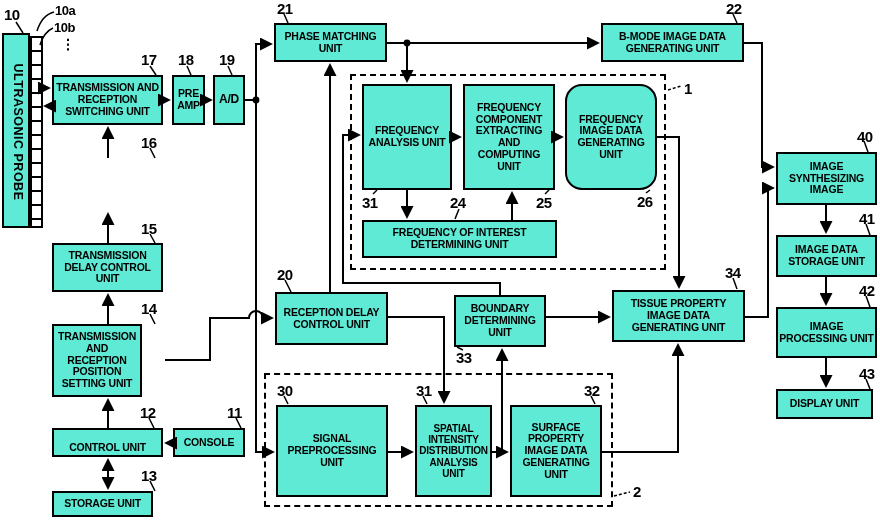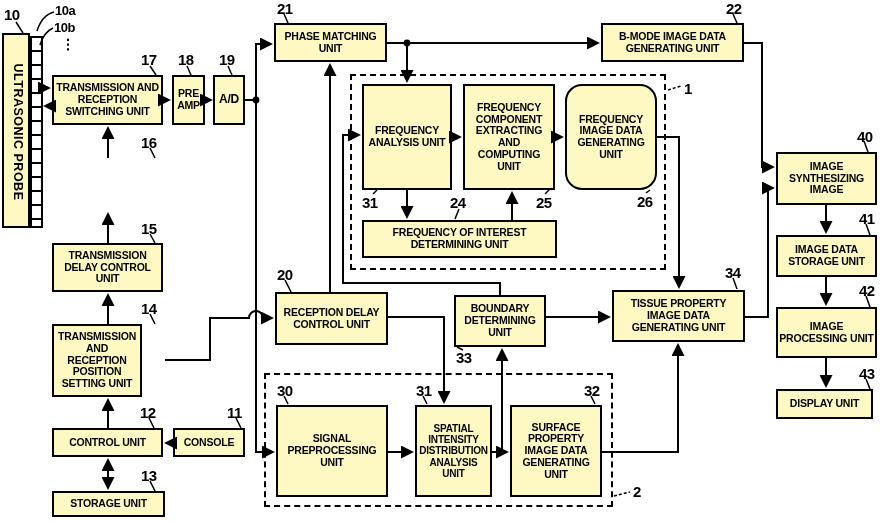--- a/index.html
+++ b/index.html
@@ -1,18 +1,18 @@
 <!DOCTYPE html>
 <html><head>
 <meta charset="utf-8">
 <style>
   html,body{margin:0;padding:0;background:#fff;}
   #canvas{position:relative;width:880px;height:523px;background:#fff;overflow:hidden;
           font-family:"Liberation Sans", sans-serif;color:#000;}
-  .box{position:absolute;border:2px solid #000;background:#fef9c3;box-sizing:border-box;
+  .box{position:absolute;border:2px solid #000;background:#5eead4;box-sizing:border-box;
        display:flex;align-items:center;justify-content:center;text-align:center;
        font-weight:700;font-size:10.5px;line-height:1.12;letter-spacing:-0.2px;padding:1px;}
   .dash{position:absolute;border:2px dashed #000;box-sizing:border-box;background:transparent;}
   .num{position:absolute;font-size:15px;font-weight:700;letter-spacing:-0.5px;}
   .smallnum{font-size:13px;}
   .vtext{position:absolute;left:-83px;top:89px;width:192px;height:16px;
          transform:rotate(90deg);transform-origin:center;text-align:center;
          font-weight:700;font-size:12.5px;letter-spacing:0.5px;white-space:nowrap;}
   .elements{position:absolute;left:30px;top:36px;width:13px;height:192px;border:2px solid #000;
             box-sizing:border-box;background:repeating-linear-gradient(to bottom,#fff 0 12px,#000 12px 14px);}
@@ -39,27 +39,27 @@
     </div>
   <div class="box" style="left:213px;top:75px;width:32px;height:50px;font-size:12px;">
       <span>A/D</span>
     </div>
   <div class="box" style="left:52px;top:243px;width:111px;height:49px;">
       <span>TRANSMISSION DELAY CONTROL UNIT</span>
     </div>
   <div class="box" style="left:52px;top:324px;width:90px;height:73px;">
       <span>TRANSMISSION AND RECEPTION POSITION SETTING UNIT</span>
     </div>
-  <div class="box" style="left:52px;top:428px;width:111px;height:29px;">
+  <div class="box" style="left:52px;top:428px;width:111px;height:29px;align-items:flex-end;">
       <span>CONTROL UNIT</span>
     </div>
   <div class="box" style="left:173px;top:428px;width:72px;height:29px;">
       <span>CONSOLE</span>
     </div>
-  <div class="box" style="left:52px;top:491px;width:113px;height:26px;">
+  <div class="box" style="left:52px;top:491px;width:101px;height:26px;">
       <span>STORAGE UNIT</span>
     </div>
 
   <div class="box" style="left:274px;top:23px;width:113px;height:39px;">
       <span>PHASE MATCHING UNIT</span>
     </div>
   <div class="box" style="left:601px;top:23px;width:143px;height:39px;">
       <span>B-MODE IMAGE DATA GENERATING UNIT</span>
     </div>
 

